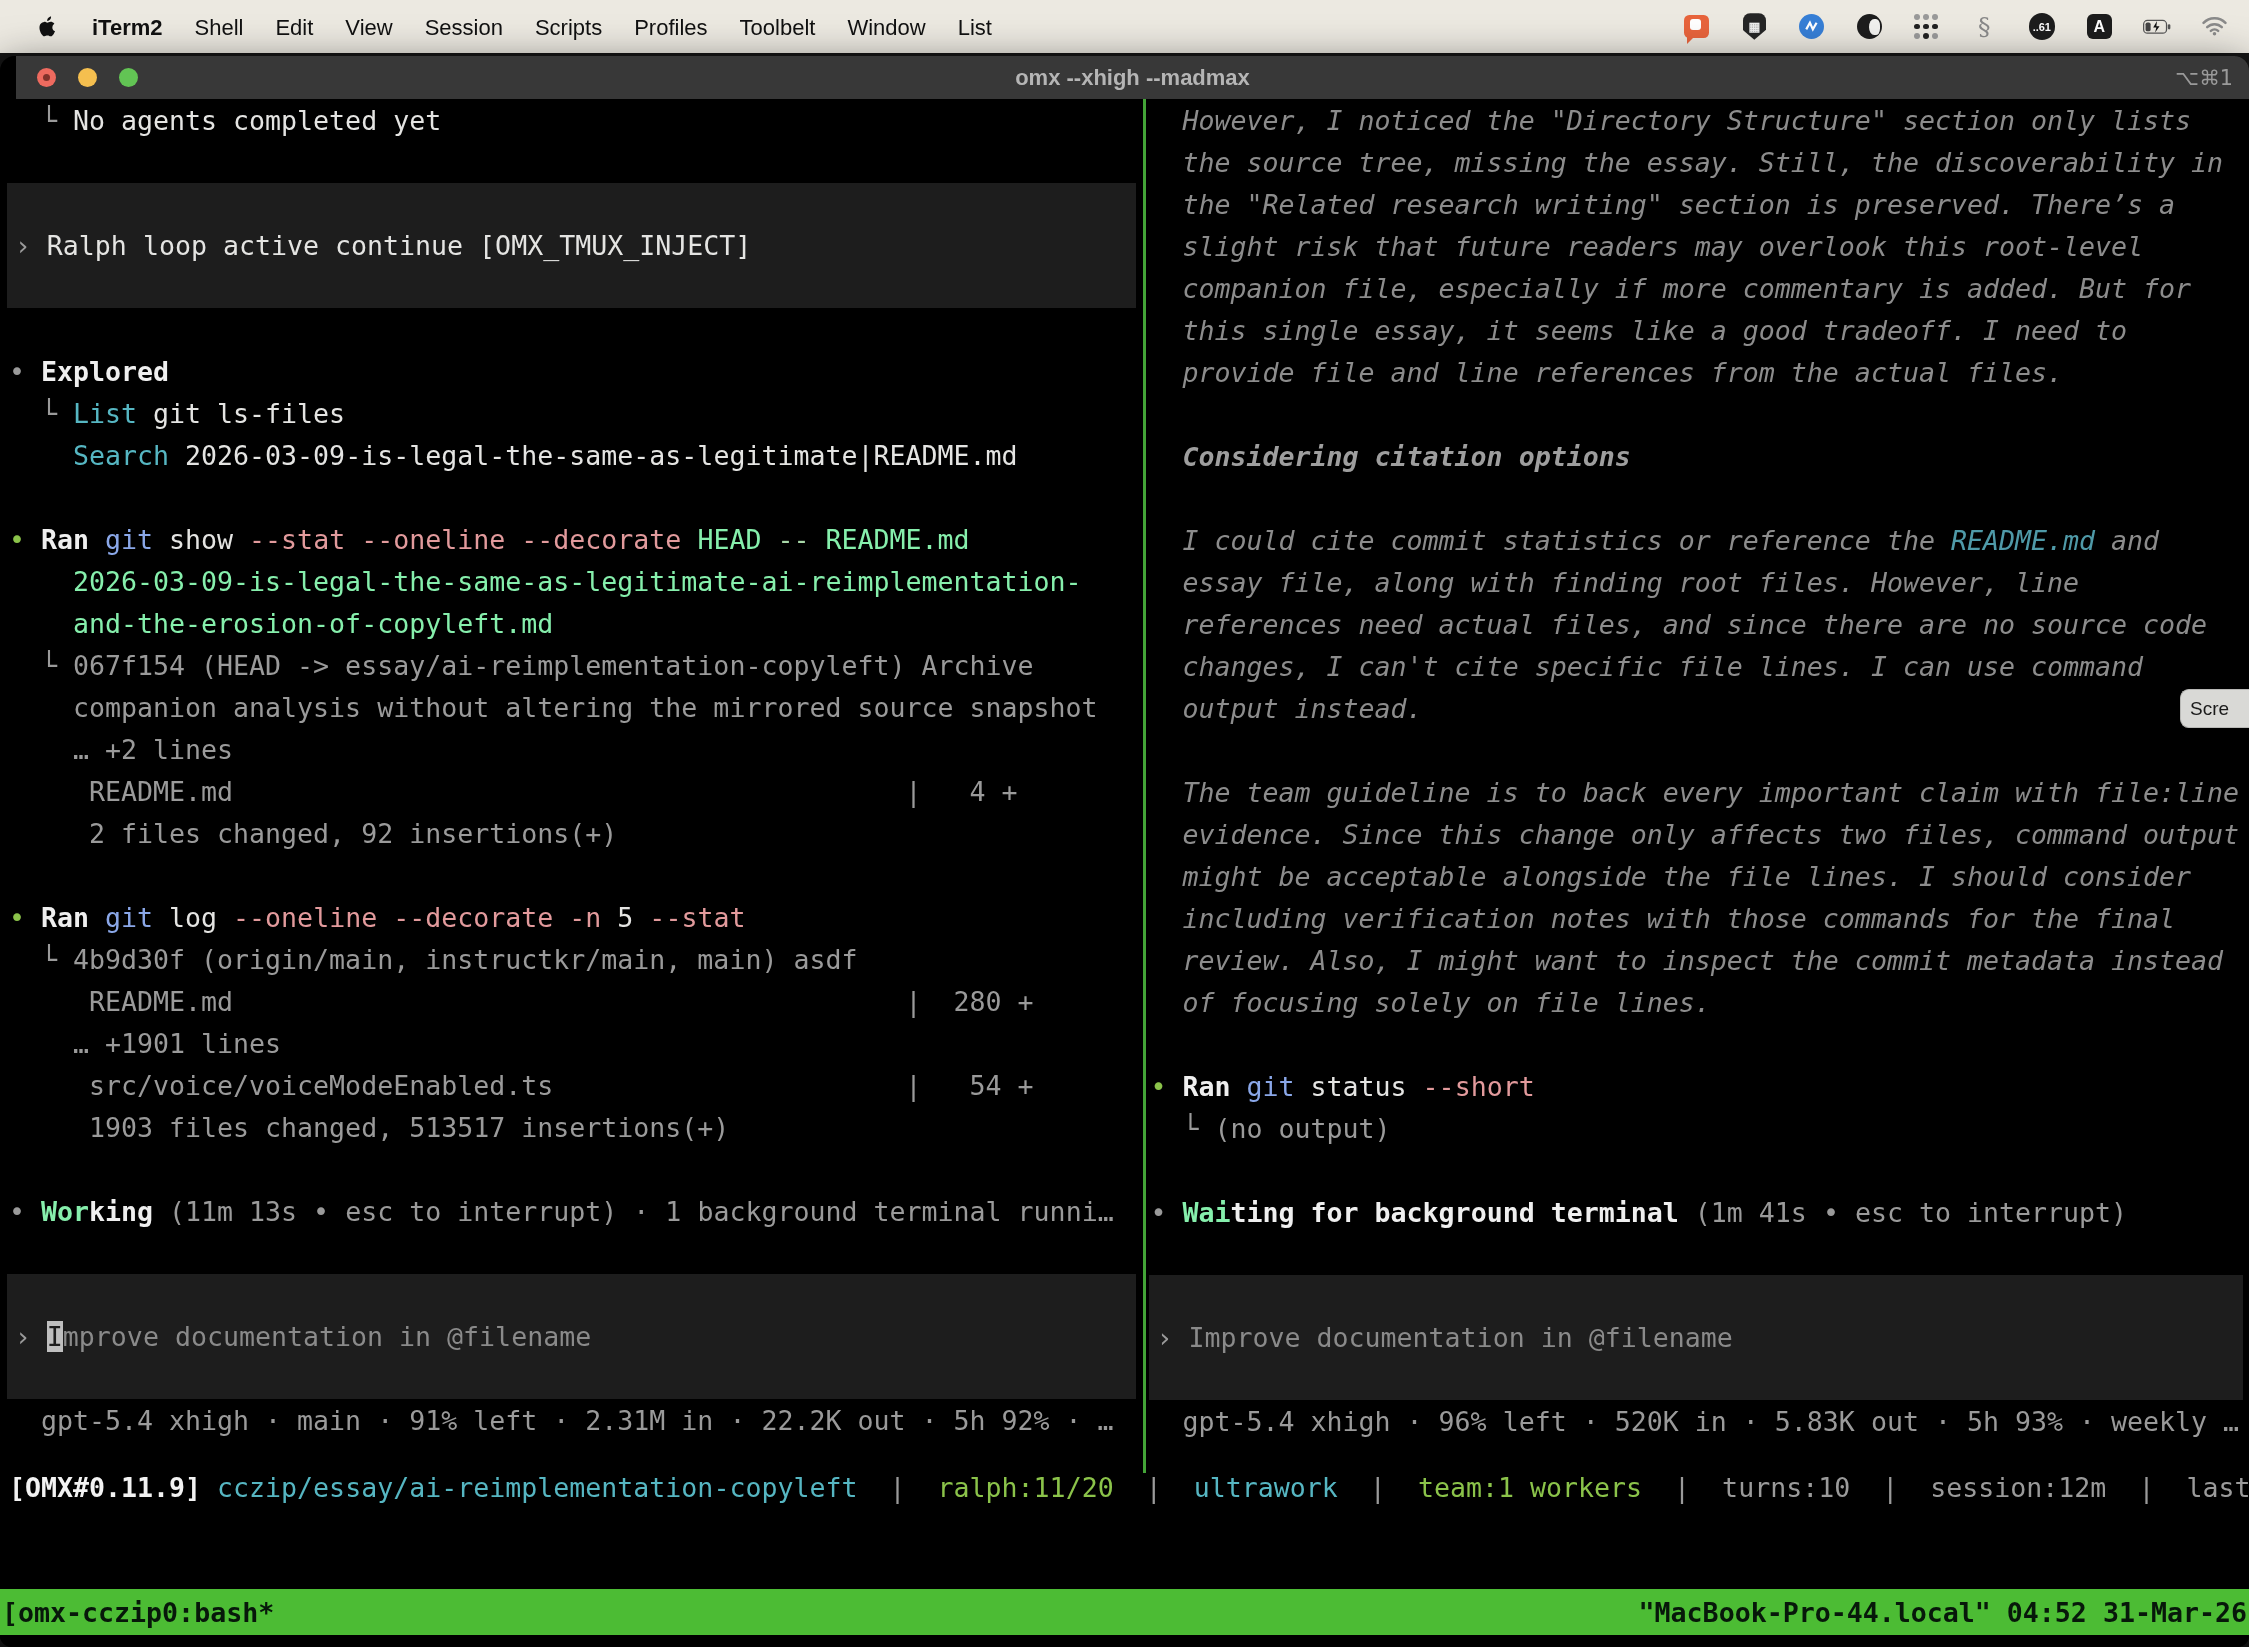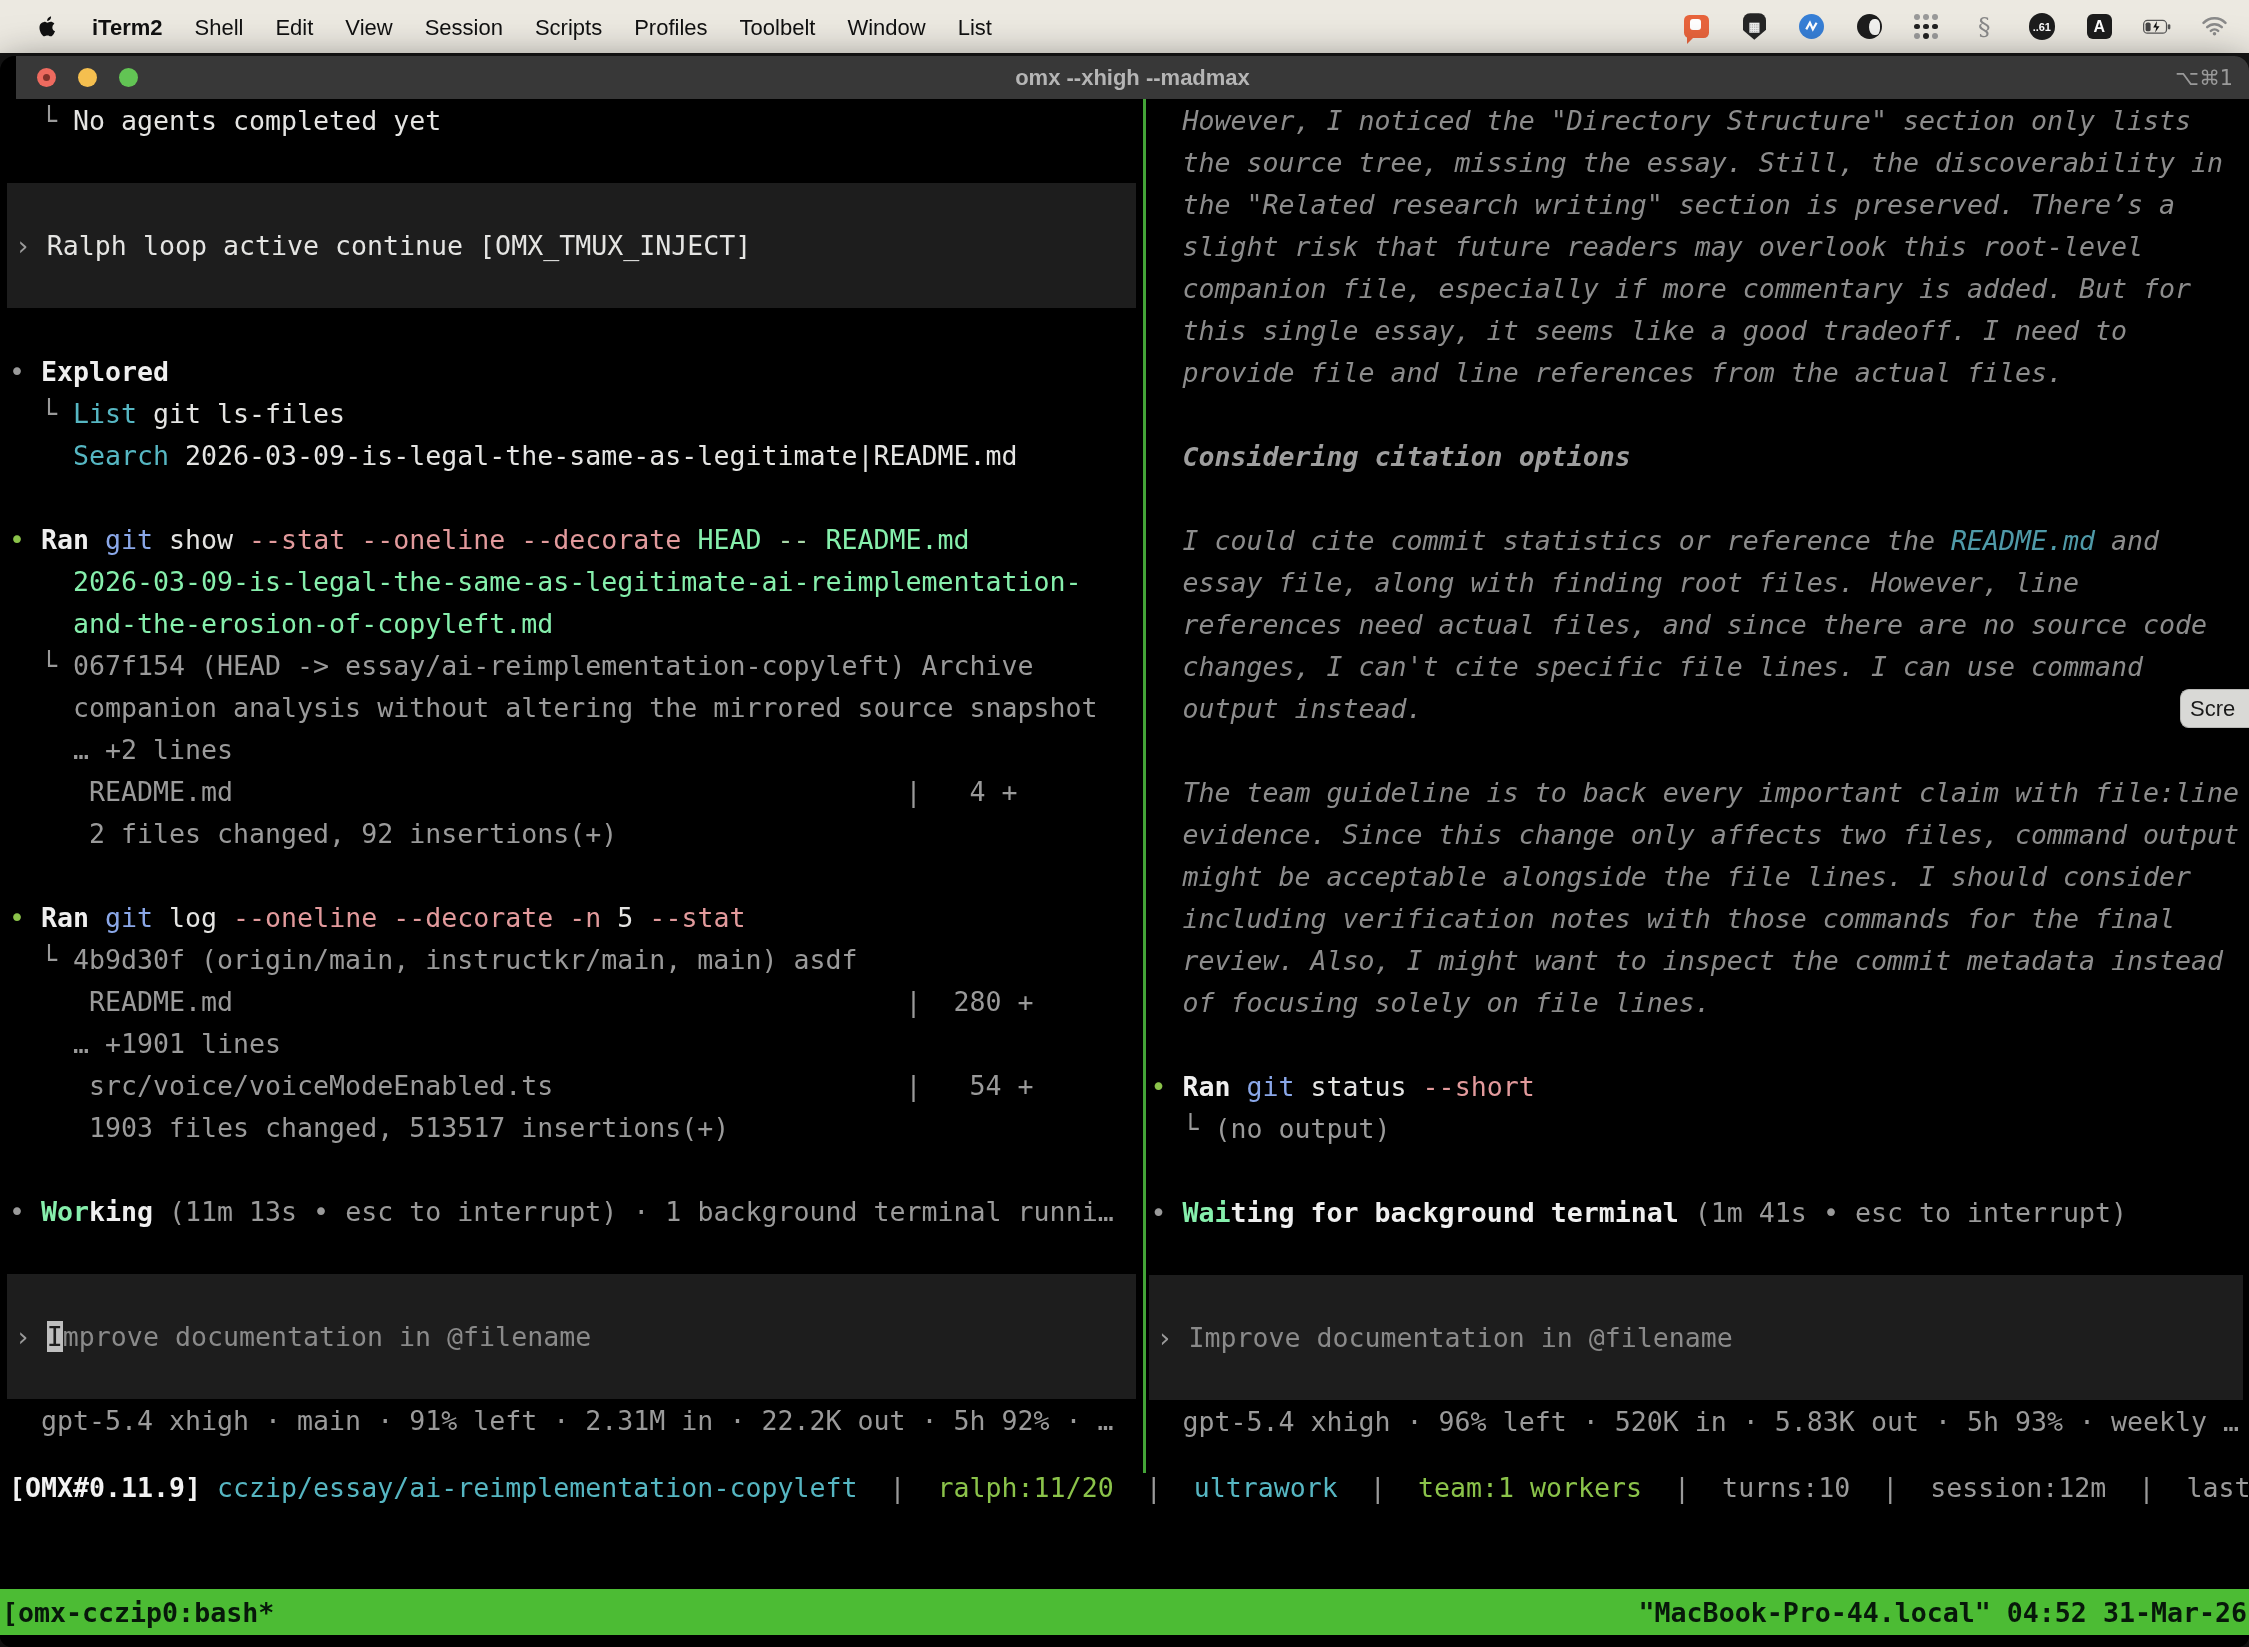--- a/index.html
+++ b/index.html
@@ -69,21 +69,21 @@
   .sg-ph{color:#8a8a8a;}
   .sg-cur{background:#bfbfbf;color:#1d1d1d;}
   .sg-ob{color:#f2f2f2;font-weight:700;}
   
   .omx-line{position:absolute;top:1367px;left:0;right:0;height:42px;display:flex;align-items:center;white-space:pre;padding-left:8.9px;}
   .tmux-bar{position:absolute;top:1490px;left:0;right:0;height:46px;background:#4cbc34;color:#07180a;
     display:flex;align-items:center;justify-content:space-between;padding:0 2px;font-weight:700;white-space:pre;}
   
   .overlay-chip{position:absolute;top:633px;right:0;width:59px;height:37px;background:#d9d9d6;border:1.5px solid #b9b9b6;border-right:none;
     border-radius:8.9px 0 0 8.9px;display:flex;align-items:center;padding-left:8.9px;color:#1a1a1a;
-    font-family:"Liberation Sans",sans-serif;font-size:22px;}
+    font-family:"Liberation Sans",sans-serif;font-size:19px;}
 </style>
 </head>
 <body>
 
 <div class="menubar">
   <div class="menubar-left">
     <span class="mb-icon">
       <svg width="20.7" height="23.6" viewBox="0 0 20 24">
         <path fill="#111" d="M16.1 12.6c0-2.4 2-3.6 2.1-3.7-1.1-1.7-2.9-1.9-3.5-2-1.5-.2-2.9.9-3.7.9-.8 0-1.9-.9-3.2-.8-1.6 0-3.1 1-4 2.4-1.7 3-.4 7.4 1.2 9.8.8 1.2 1.8 2.5 3.1 2.4 1.2-.1 1.7-.8 3.2-.8 1.5 0 1.9.8 3.2.8 1.3 0 2.2-1.2 3-2.4.9-1.4 1.3-2.7 1.3-2.8-.1 0-2.7-1-2.7-3.8zM13.8 4.6c.7-.8 1.1-1.9 1-3.1-1 0-2.2.7-2.9 1.5-.6.7-1.2 1.9-1 3 1.1.1 2.2-.6 2.9-1.4z"></path>
       </svg>

